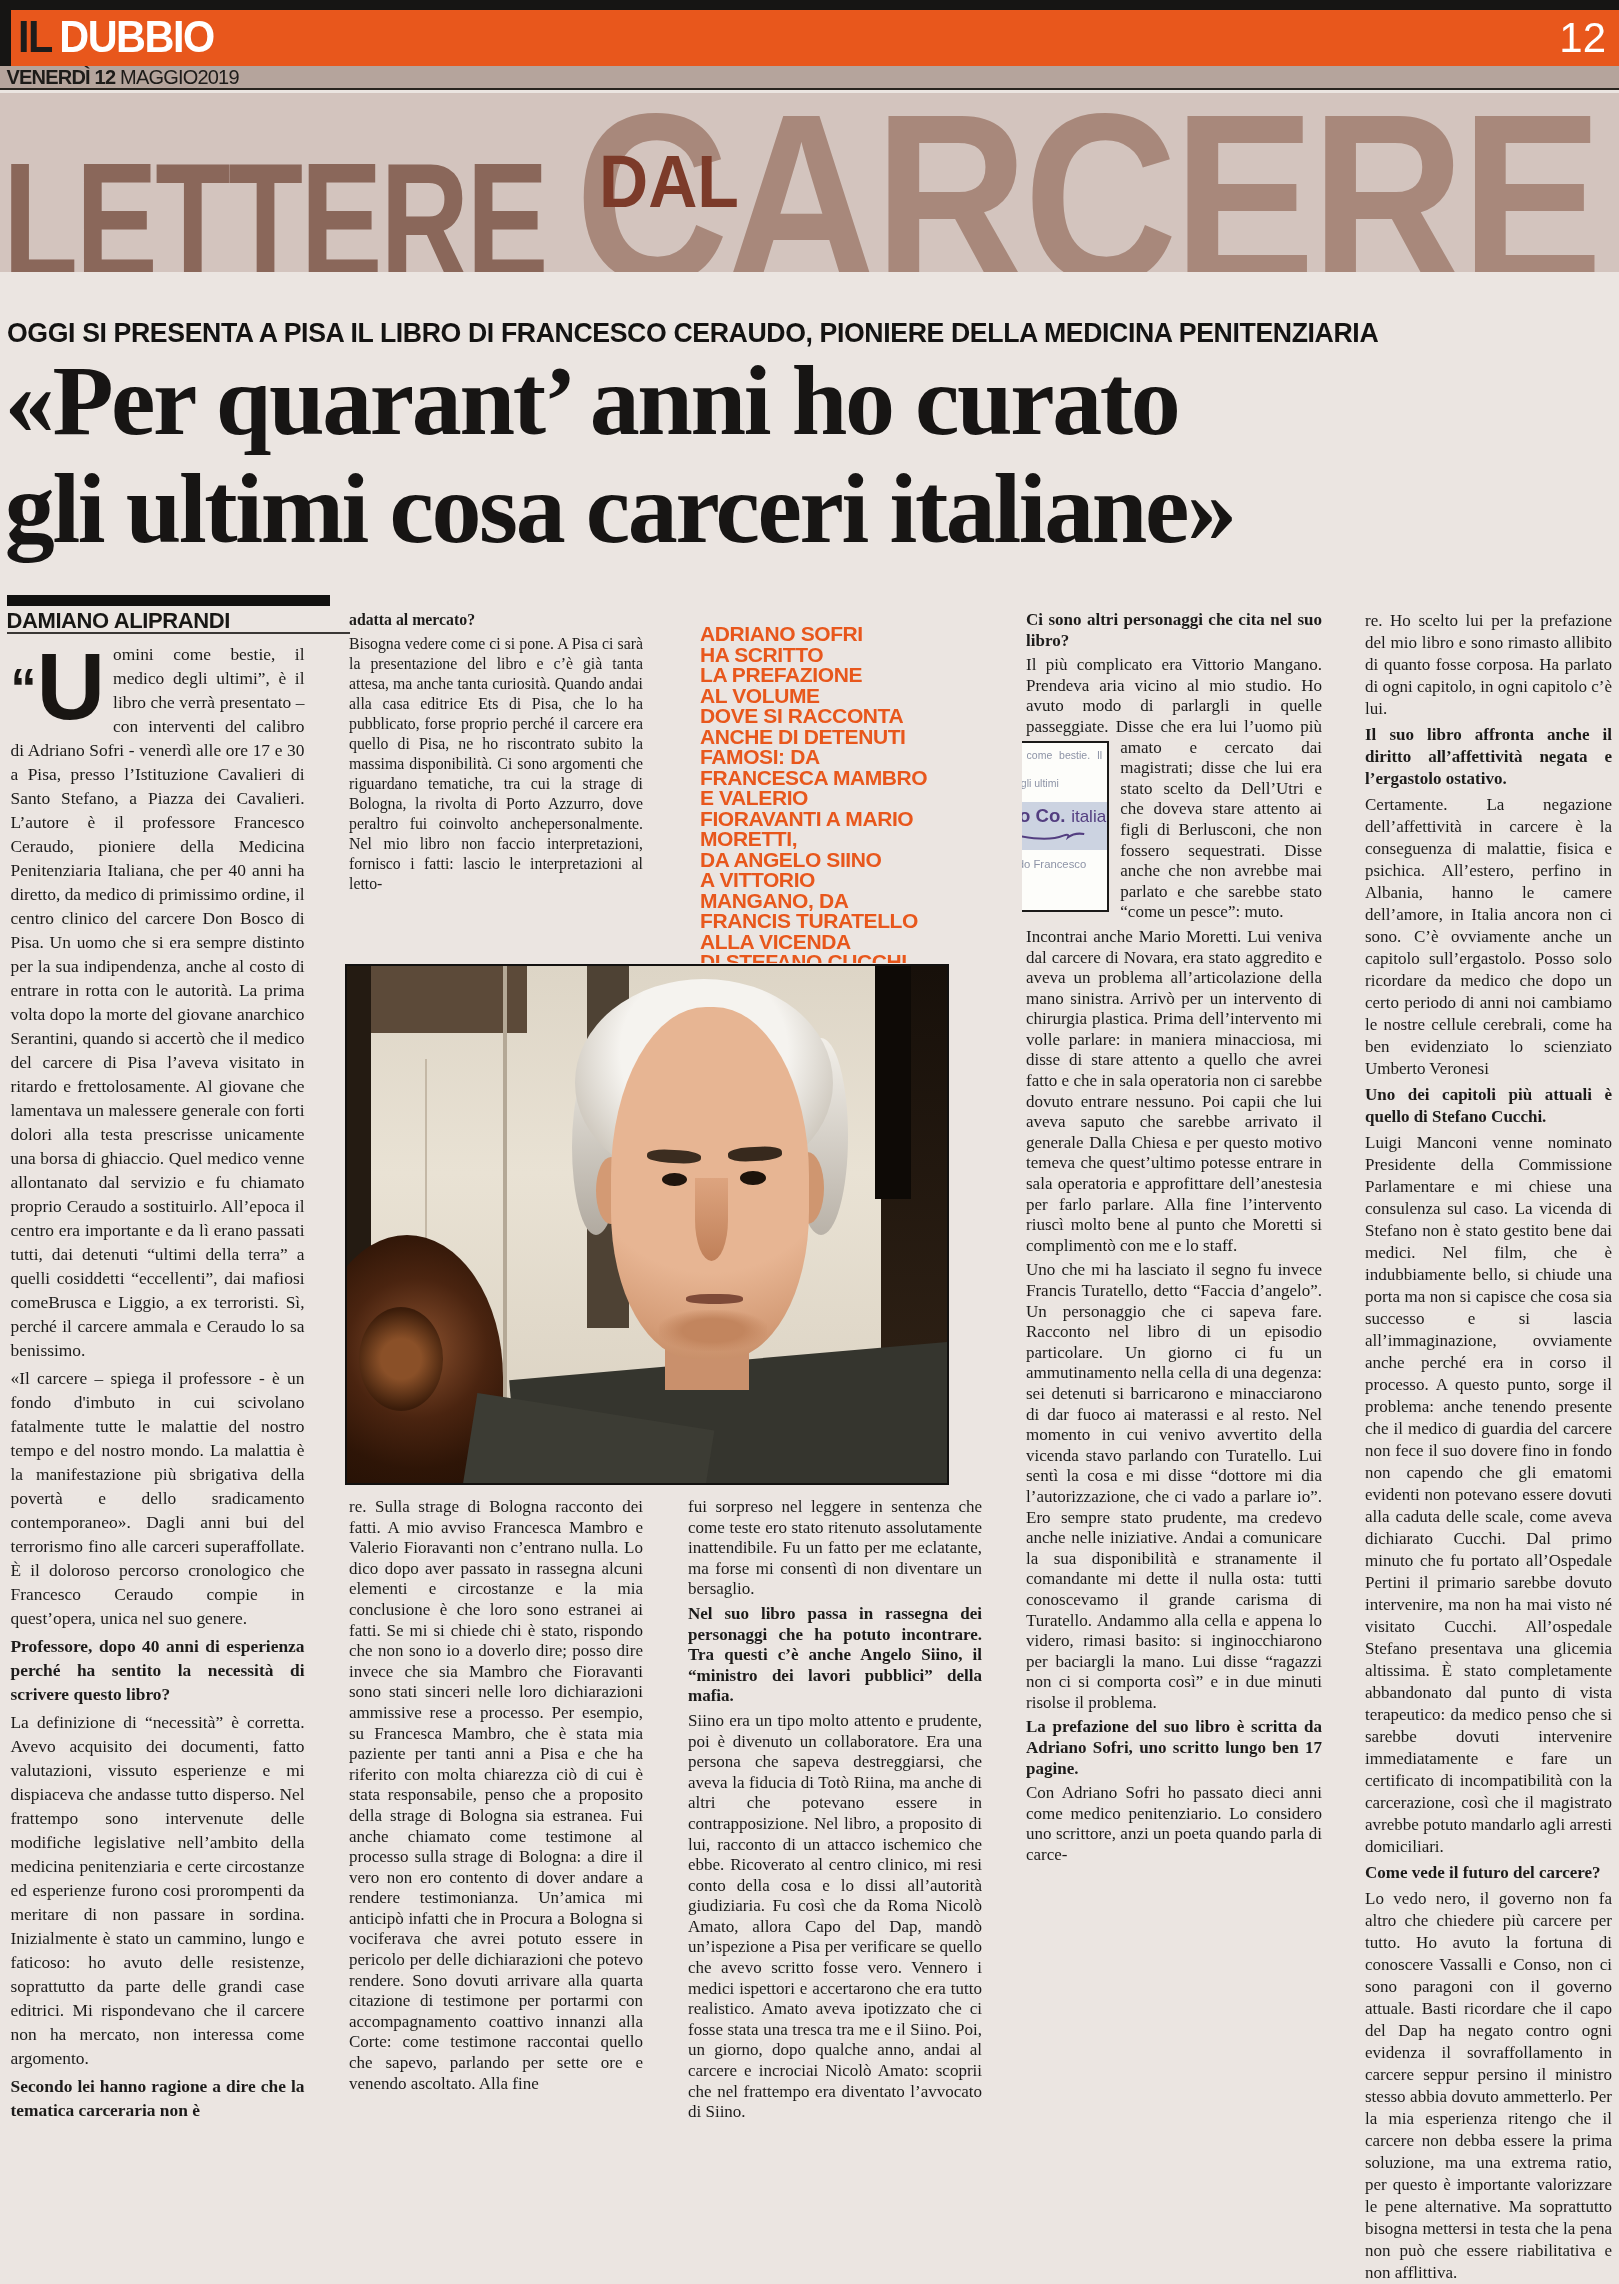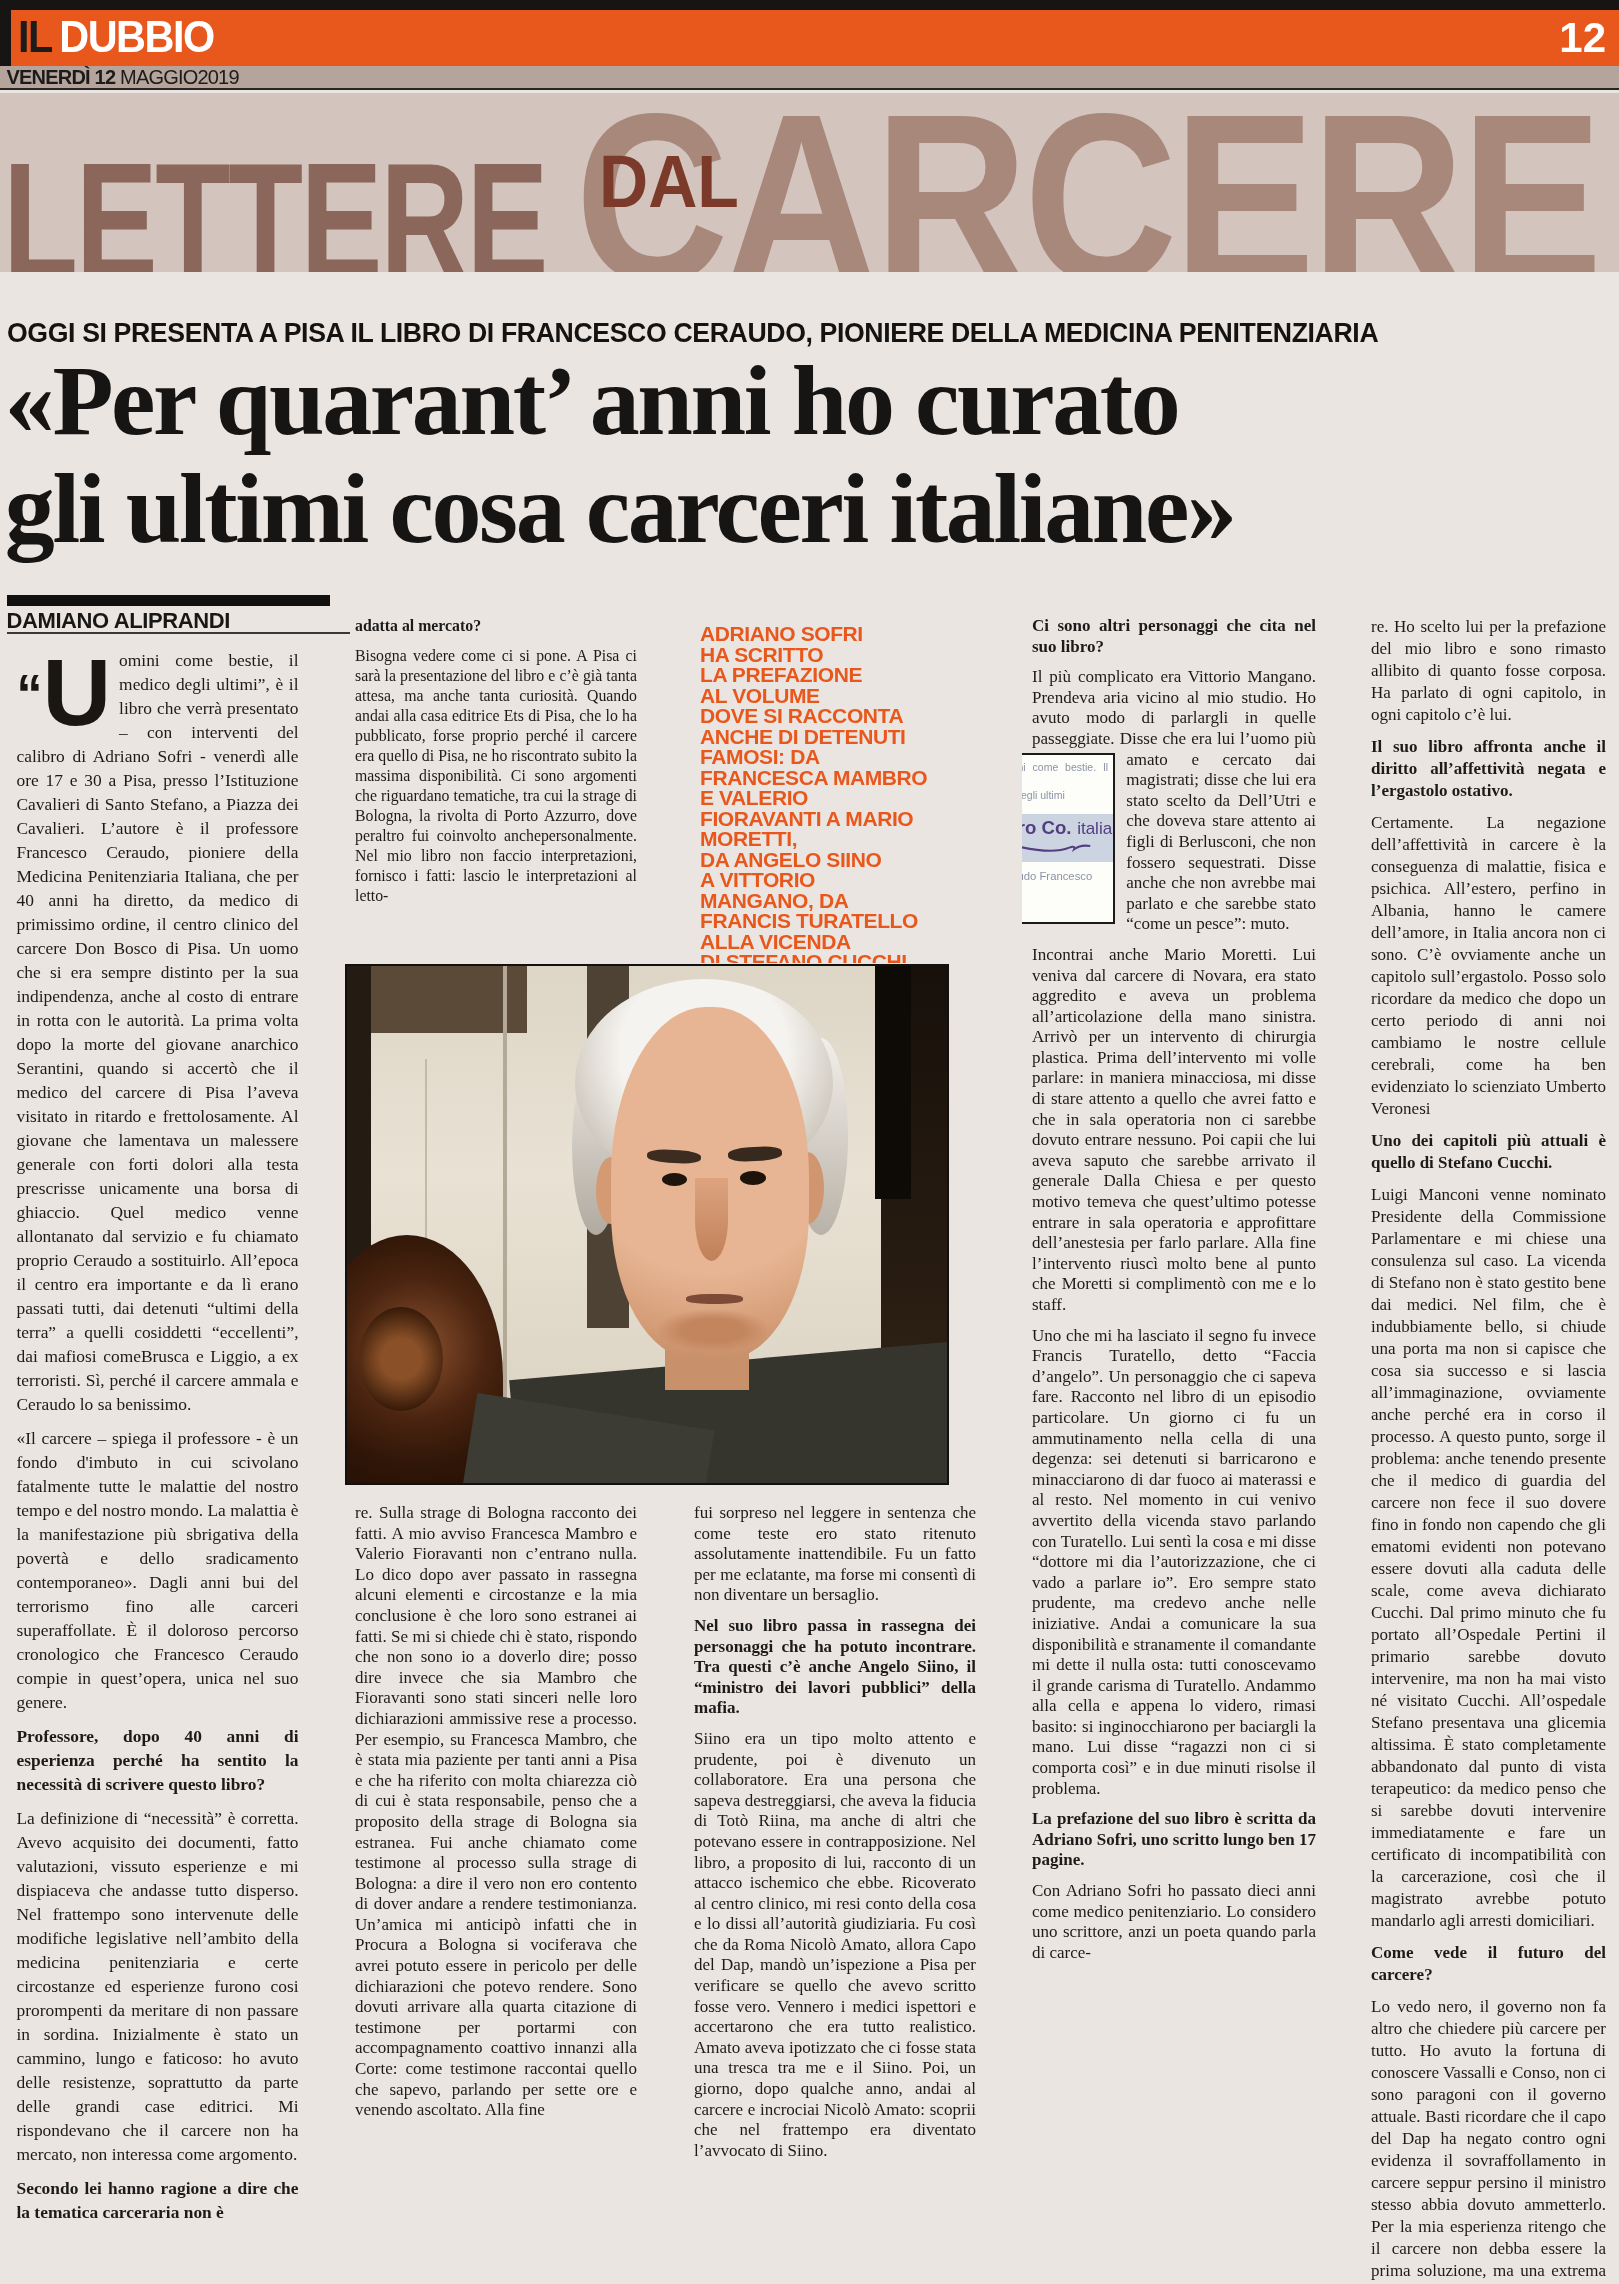--- a/index.html
+++ b/index.html
@@ -8,21 +8,21 @@
   .abs{position:absolute;}
 
   
   .topstrip{left:0;top:0;width:1619px;height:9.7px;background:#161514;}
   .masthead{left:0;top:9.7px;width:1619px;height:57px;background:#e8571c;border-left:11.3px solid #161514;box-sizing:border-box;}
   .brand{position:absolute;left:6.5px;top:1.6px;font-family:"Liberation Sans","DejaVu Sans",sans-serif;
          font-weight:bold;font-size:45px;letter-spacing:-1.6px;transform:scaleX(.92);transform-origin:left;}
   .brand-il{color:#1d1c1b;}
   .brand-dubbio{color:#ffffff;margin-left:8px;}
   .pagenum{position:absolute;right:13px;top:4.8px;font-family:"Liberation Sans","DejaVu Sans",sans-serif;
-           font-weight:bold;font-size:42px;color:#ffffff;}
+           font-weight:normal;font-size:42px;color:#ffffff;}
   .datebar{left:0;top:66px;width:1619px;height:24px;background:#b5a49c;border-bottom:2.4px solid #28241f;box-sizing:border-box;}
   .date-b,.date-r{font-family:"Liberation Sans","DejaVu Sans",sans-serif;font-size:20px;line-height:22.6px;color:#1d1b19;}
   .date-b{font-weight:bold;margin-left:6.5px;letter-spacing:-0.8px;}
   .date-r{font-weight:normal;margin-left:4.8px;letter-spacing:-0.8px;}
 
   
   .banner{left:0;top:93px;width:1619px;height:179px;background:#d3c4be;overflow:hidden;}
   .banner div{position:absolute;font-family:"Liberation Sans","DejaVu Sans",sans-serif;font-weight:bold;line-height:1;white-space:nowrap;}
   .carcere{left:575px;bottom:-47px;font-size:242px;color:#a8887b;transform:scaleX(.88);transform-origin:left bottom;letter-spacing:-4.8px;}
   .lettere{left:3.2px;bottom:-32px;font-size:166px;color:#8a675a;transform:scaleX(.74);transform-origin:left bottom;letter-spacing:-3.2px;}
@@ -41,21 +41,21 @@
   
   .col{overflow:hidden;}
   .c1{left:6.5px;top:638px;width:302px;height:1644px;}
   .c2a{left:345px;top:606px;width:302px;height:357px;}
   .c2b{left:345px;top:1493px;width:302px;height:790px;}
   .c3a{left:684px;top:608px;width:315px;height:355px;}
   .c3b{left:684px;top:1493px;width:302px;height:790px;}
   .c4{left:1022px;top:606px;width:304px;height:1677px;}
   .c5{left:1361px;top:606px;width:255px;height:1677px;}
 
-  .bp,.bq{margin:10px;text-align:justify;font-size:17px;line-height:20.6px;}
+  .bp,.bq{margin:4px;text-align:justify;font-size:17px;line-height:20.6px;}
   .bq{font-weight:bold;}
   .c1 .bp,.c1 .bq{font-size:17.4px;line-height:24px;}
   .c2a .bp,.c2a .bq{font-size:15.8px;line-height:20px;}
   .c5 .bp,.c5 .bq{font-size:17px;line-height:22px;}
 
   .drop{float:left;margin:6.5px 8px 0 0;line-height:.78;}
   .drop-mark{font-family:"Liberation Sans","DejaVu Sans",sans-serif;font-weight:bold;font-size:52px;color:#191613;vertical-align:14.5px;}
   .drop-letter{font-family:"Liberation Sans","DejaVu Sans",sans-serif;font-weight:bold;font-size:95px;color:#191613;}
 
   .pullquote{margin:16px;font-family:"Liberation Sans","DejaVu Sans",sans-serif;font-weight:bold;

